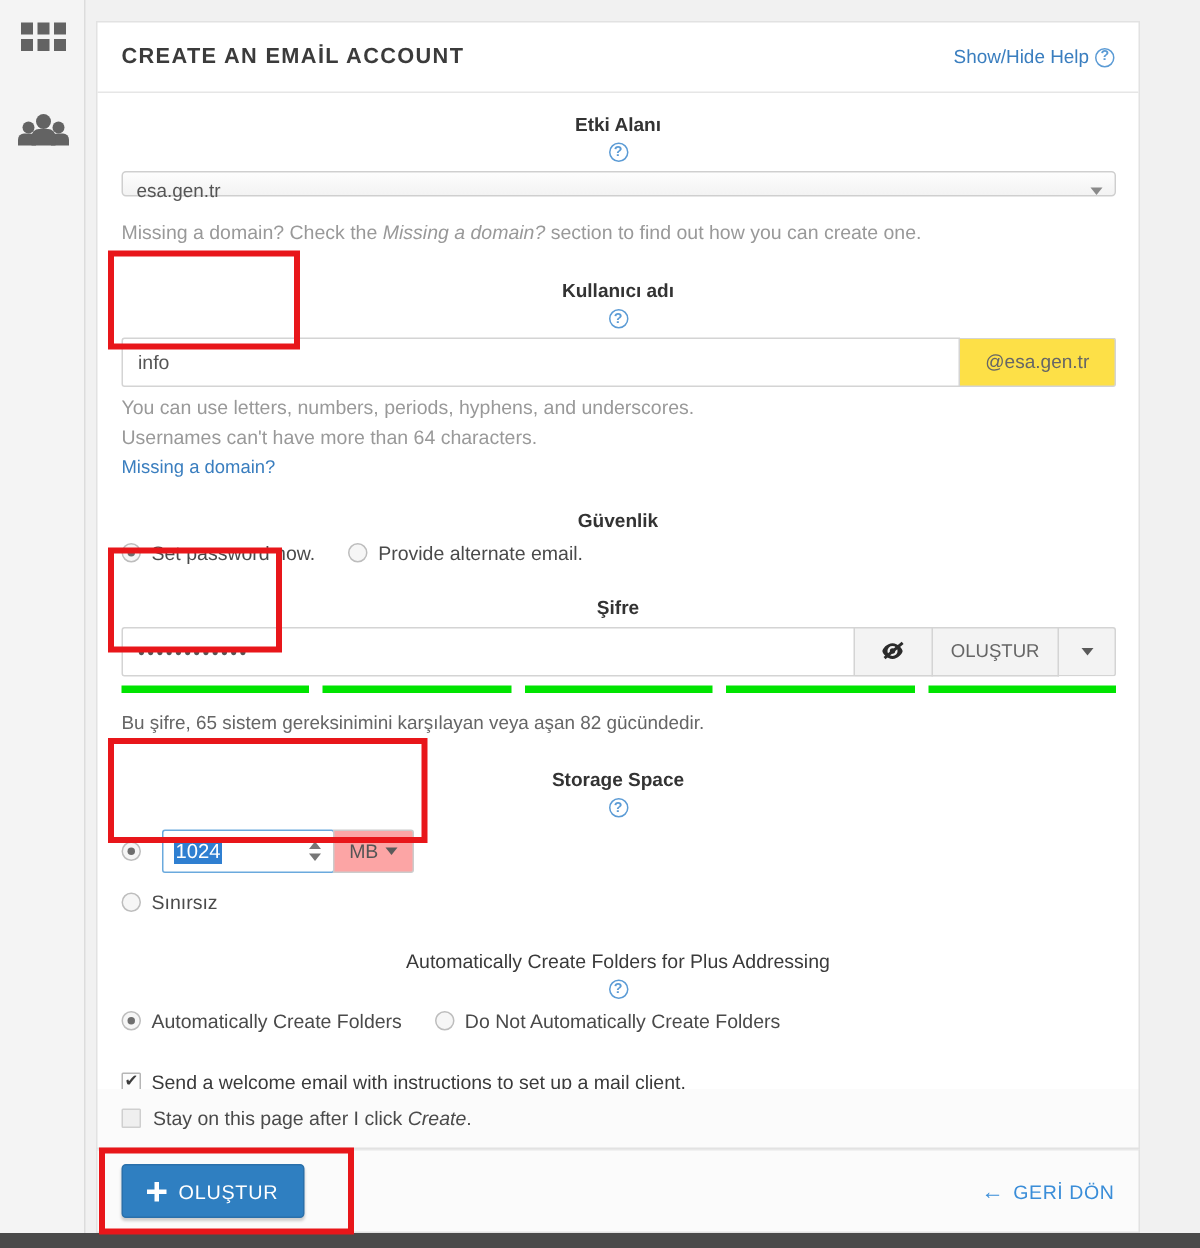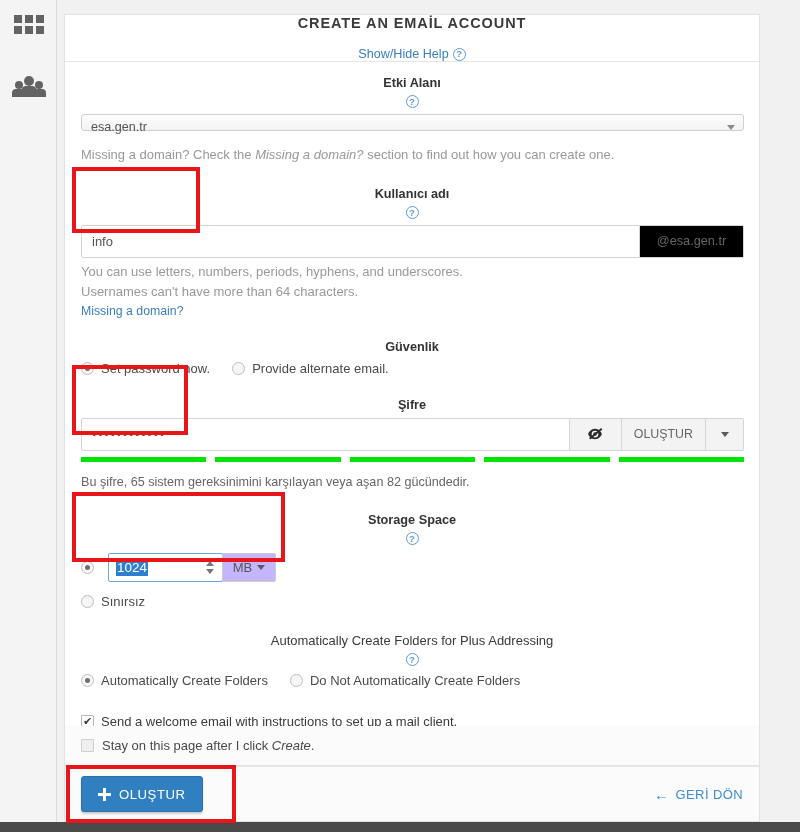--- a/index.html
+++ b/index.html
@@ -41,21 +41,20 @@
     width: 696px; 
     background: #ffffff;
     border: 1px solid #e2e2e2;
     border-bottom: none;
   }
   #panel-header {
     height: 47px;
     border-bottom: 1px solid #e6e6e6;
     display: flex; align-items: center; justify-content: space-between;
     padding: 0 16px;
-    flex-direction: column;
   }
   #panel-title {
     font-size: 14.5px; letter-spacing: 0.9px;
     color: #3b3b3b; font-weight: 600;
   }
   #help-toggle {
     font-size: 12.6px; color: #3a7ebf; cursor: pointer;
     display: flex; align-items: center; gap: 4px;
   }
   .qmark {
@@ -99,21 +98,21 @@
   .igroup { display: flex; width: 663px; height: 33px; }
   .igroup input.txt {
     flex: 1; height: 33px;
     border: 1px solid #d4d4d4; border-radius: 2px 0 0 2px;
     font-size: 13px; color: #555; padding: 0 10px;
     outline: none; background: #fff;
   }
   .igroup .addon {
     height: 33px; min-width: 104px;
     border: 1px solid #d4d4d4; border-left: none; border-radius: 0 2px 2px 0;
-    background: #000000; color: #666; font-size: 12.7px;
+    background: #fde047; color: #666; font-size: 12.7px;
     display: flex; align-items: center; justify-content: center;
     padding: 4px 10px;
   }
 
   
   .radio-row { display: flex; align-items: center; gap: 7px; margin-top: 7px; }
   .radio {
     width: 13px; height: 13px; border-radius: 50%;
     border: 1px solid #bdbdbd; background: #f6f6f6;
     position: relative; flex: none;
@@ -168,21 +167,21 @@
   .numsel b {
     background: #2f7fd1; color: #ffffff; font-weight: normal;
     font-size: 13.5px; padding: 1px 1px;
   }
   .spin { width: 20px; display: flex; flex-direction: column; align-items: center; justify-content: center; gap: 3px; padding-right: 4px;}
   .spin .up { width: 0;height:0;border-left:4px solid transparent;border-right:4px solid transparent;border-bottom:5px solid #777; }
   .spin .dn { width: 0;height:0;border-left:4px solid transparent;border-right:4px solid transparent;border-top:5px solid #777; }
   .unitbtn {
     height: 29px; min-width: 54px; margin-left: -1px;
     border: 1px solid #cccccc; border-radius: 0 2px 2px 0;
-    background: #c4b5fd; color: #555; font-size: 13px;
+    background: #fca5a5; color: #555; font-size: 13px;
     display: flex; align-items: center; justify-content: center; gap: 5px;
   }
   .unitbtn .dncaret { width:0;height:0;border-left:4px solid transparent;border-right:4px solid transparent;border-top:5px solid #5a5a5a; }
 
   .section-sep { height: 1px; background: #e8e8e8; margin: 16px 0 0 0; }
 
   
   #panel-stay {
     position: absolute; left: 64px; top: 726px;
     width: 696px; height: 40px;

